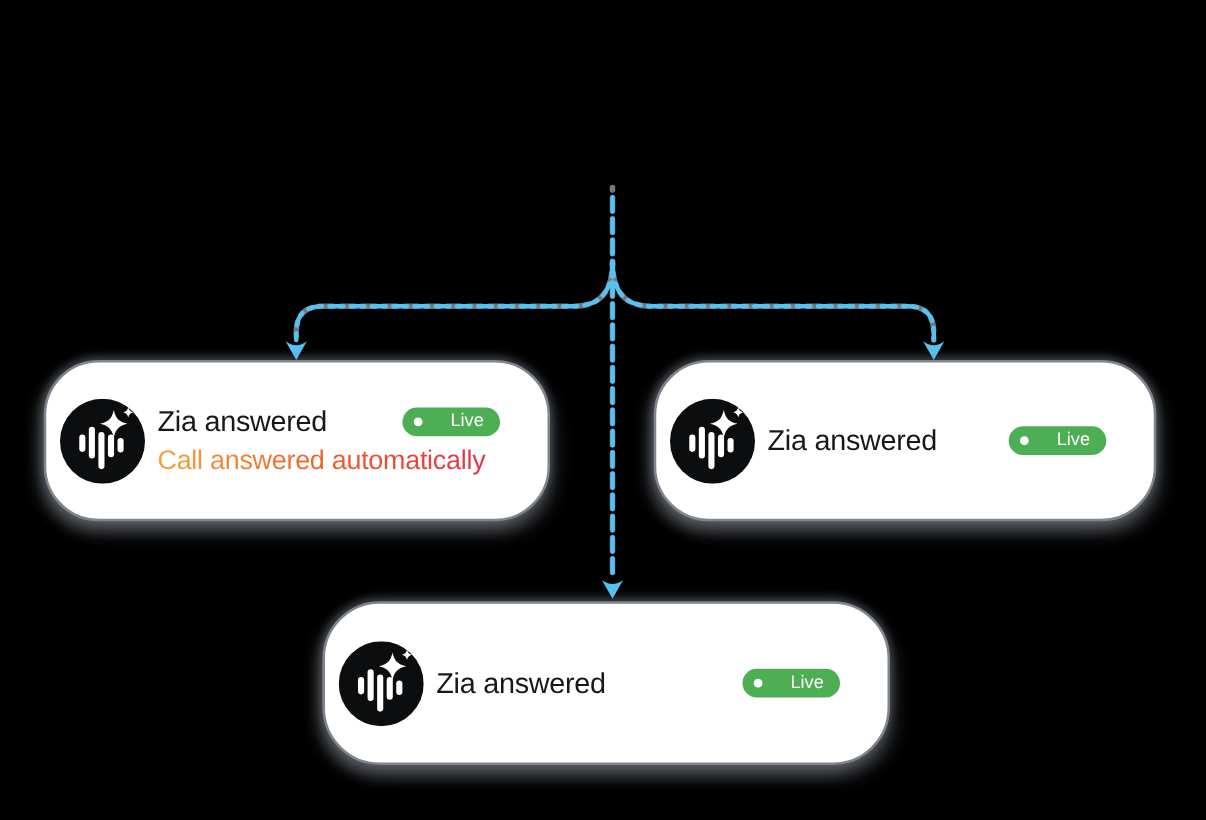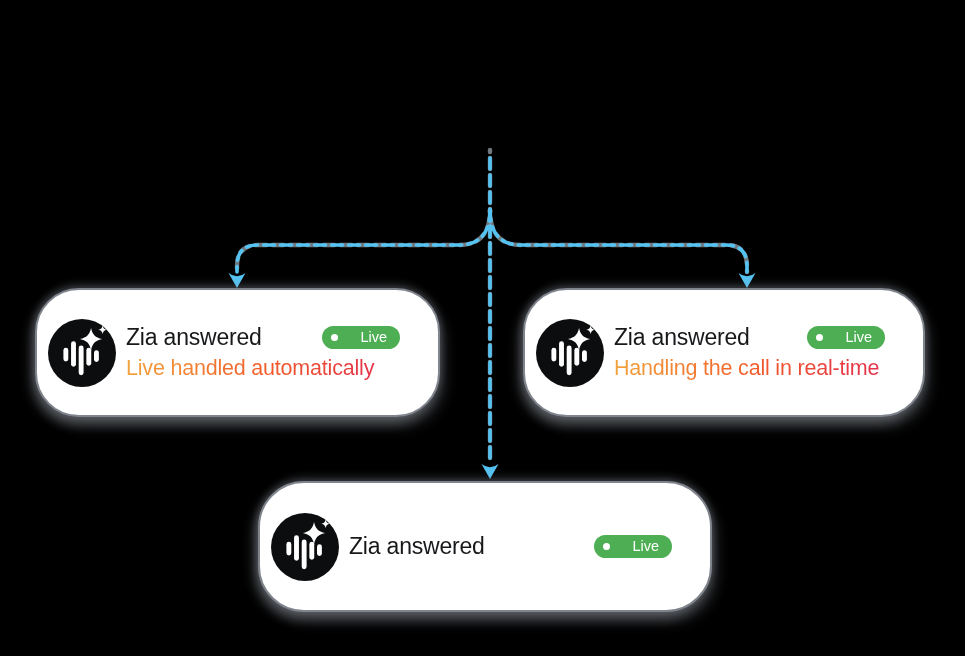--- a/index.html
+++ b/index.html
@@ -172,21 +172,21 @@
       </svg>
     </span>
     <div class="card-body">
       <div class="title-row">
         <span class="card-title">Zia answered</span>
         <span class="badge">
           <span class="badge-dot"></span>
           <span class="badge-label">Live</span>
         </span>
       </div>
-      <div class="card-subtitle">Live handled automatically</div>
+      <div class="card-subtitle">Call answered automatically</div>
     </div>
   </div>
 
   <div class="card card-right">
     <span class="zia-icon">
       <svg viewBox="0 0 64 64" xmlns="http://www.w3.org/2000/svg">
         <circle class="icon-bg" cx="32" cy="32" r="32"></circle>
         <g class="icon-glyph">
           <rect x="14.5" y="27" width="4.6" height="13" rx="2.3"></rect>
           <rect x="21.7" y="21" width="4.6" height="24" rx="2.3"></rect>
@@ -199,21 +199,20 @@
       </svg>
     </span>
     <div class="card-body">
       <div class="title-row">
         <span class="card-title">Zia answered</span>
         <span class="badge">
           <span class="badge-dot"></span>
           <span class="badge-label">Live</span>
         </span>
       </div>
-      <div class="card-subtitle">Handling the call in real-time</div>
     </div>
   </div>
 
   <div class="card card-bottom">
     <span class="zia-icon">
       <svg viewBox="0 0 64 64" xmlns="http://www.w3.org/2000/svg">
         <circle class="icon-bg" cx="32" cy="32" r="32"></circle>
         <g class="icon-glyph">
           <rect x="14.5" y="27" width="4.6" height="13" rx="2.3"></rect>
           <rect x="21.7" y="21" width="4.6" height="24" rx="2.3"></rect>

